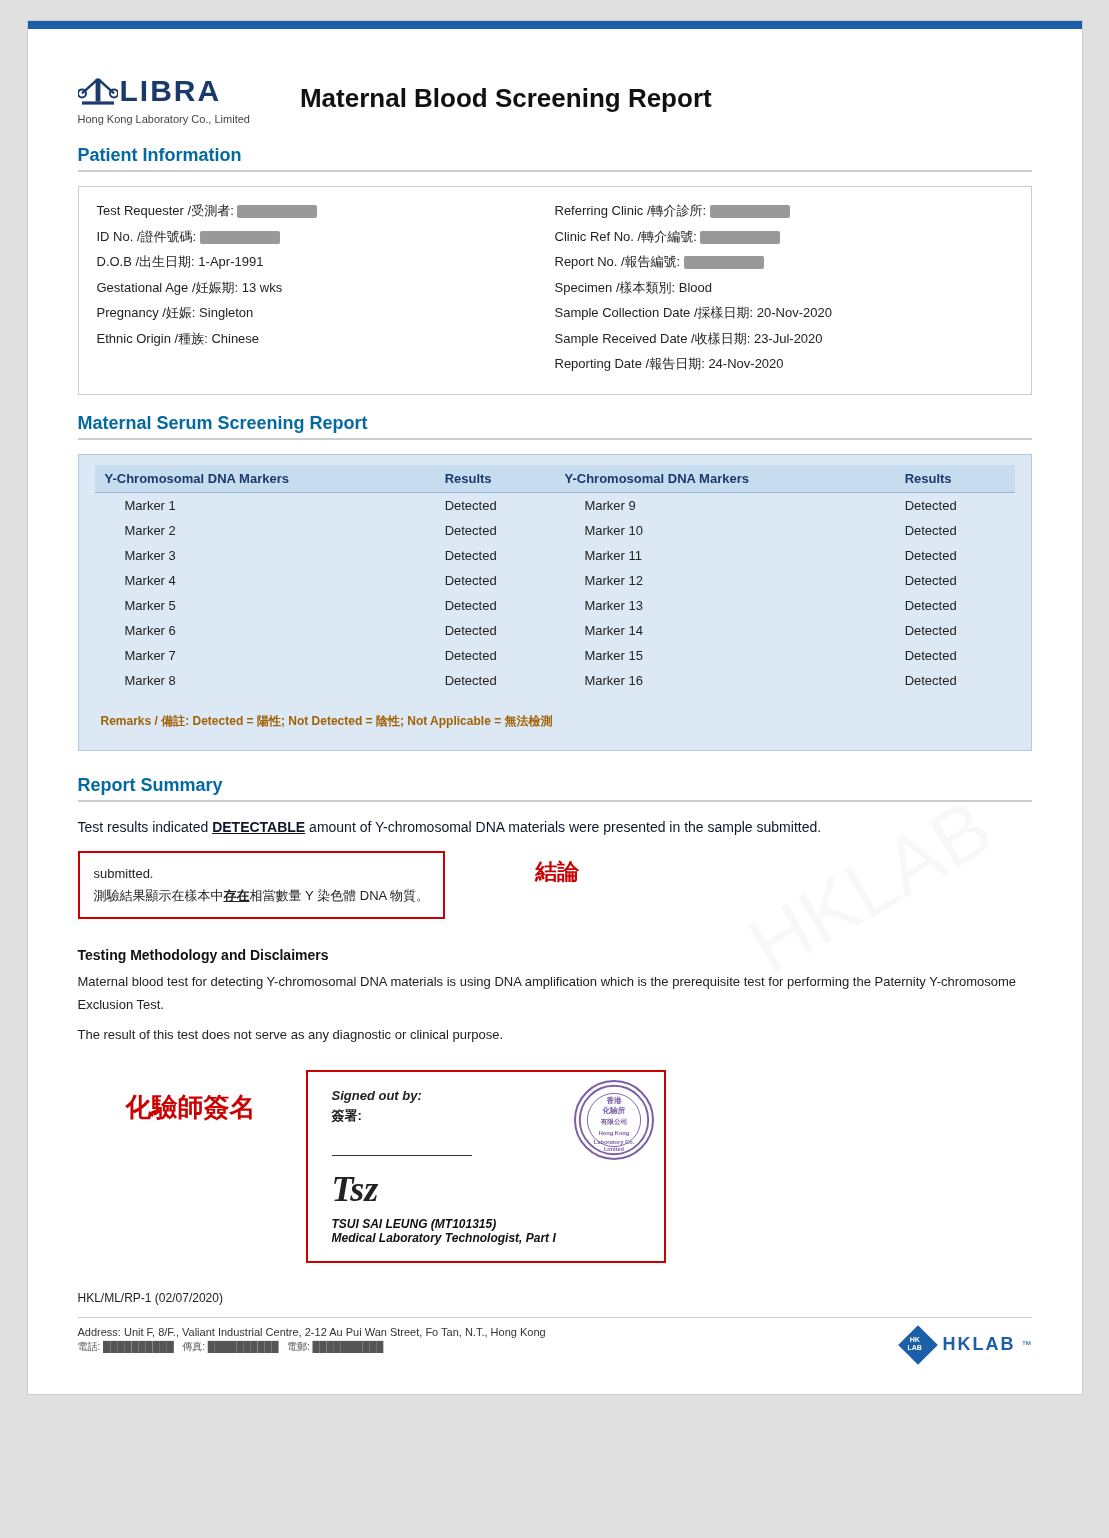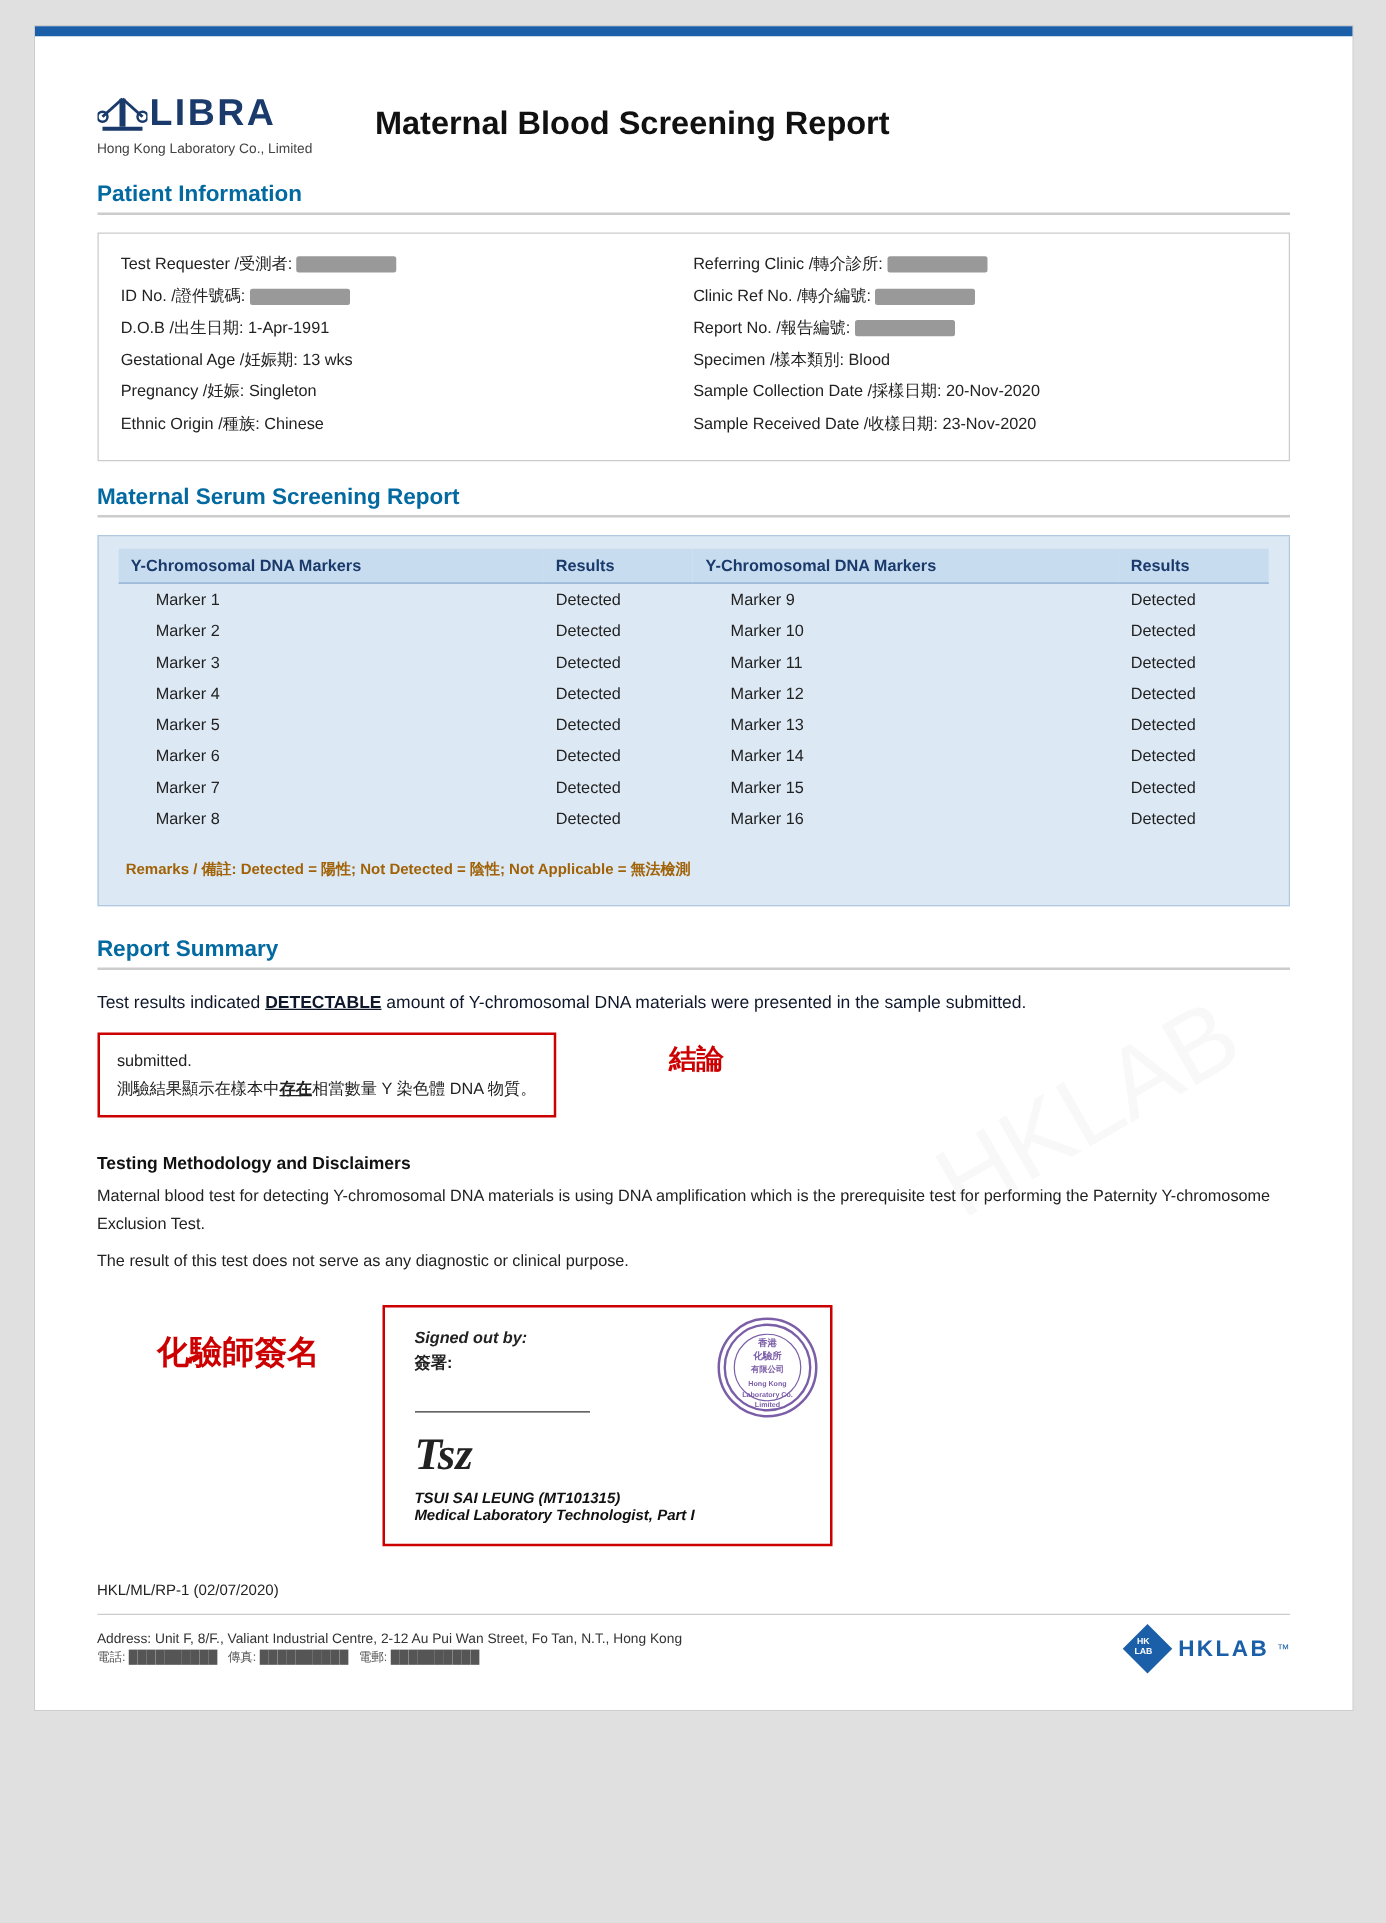--- a/index.html
+++ b/index.html
@@ -263,21 +263,20 @@
       margin-top: 28px;
       margin-bottom: 12px;
     }
     .footer-address {
       font-size: 11px;
       color: #333;
       border-top: 1px solid #ccc;
       padding-top: 8px;
       display: flex;
       justify-content: space-between;
-      align-items: center;
     }
     .hklab-logo {
       display: flex;
       align-items: center;
       gap: 6px;
     }
     .hklab-text {
       font-size: 14px;
       font-weight: bold;
       color: #1a5fa8;
@@ -360,21 +359,24 @@
       <div class="row">
         <span>Report No. /報告編號: </span><span class="redacted">&nbsp;&nbsp;&nbsp;&nbsp;&nbsp;&nbsp;&nbsp;&nbsp;</span>
       </div>
       <div class="row">
         <span>Specimen /樣本類別: </span><span>Blood</span>
       </div>
       <div class="row">
         <span>Sample Collection Date /採樣日期: </span><span>20-Nov-2020</span>
       </div>
       <div class="row">
-        <span>Sample Received Date /收樣日期: </span><span>23-Nov-2020</span>
+        <span>Sample Received Date /收樣日期: </span><span>23-Jul-2020</span>
+      </div>
+      <div class="row">
+        <span>Reporting Date /報告日期: </span><span>24-Nov-2020</span>
       </div>
     </div>
   </div>
 
   <div class="screening-section">
     <div class="section-header">Maternal Serum Screening Report</div>
     <div class="screening-table-wrap">
       <table class="screening-table">
         <thead>
           <tr>

